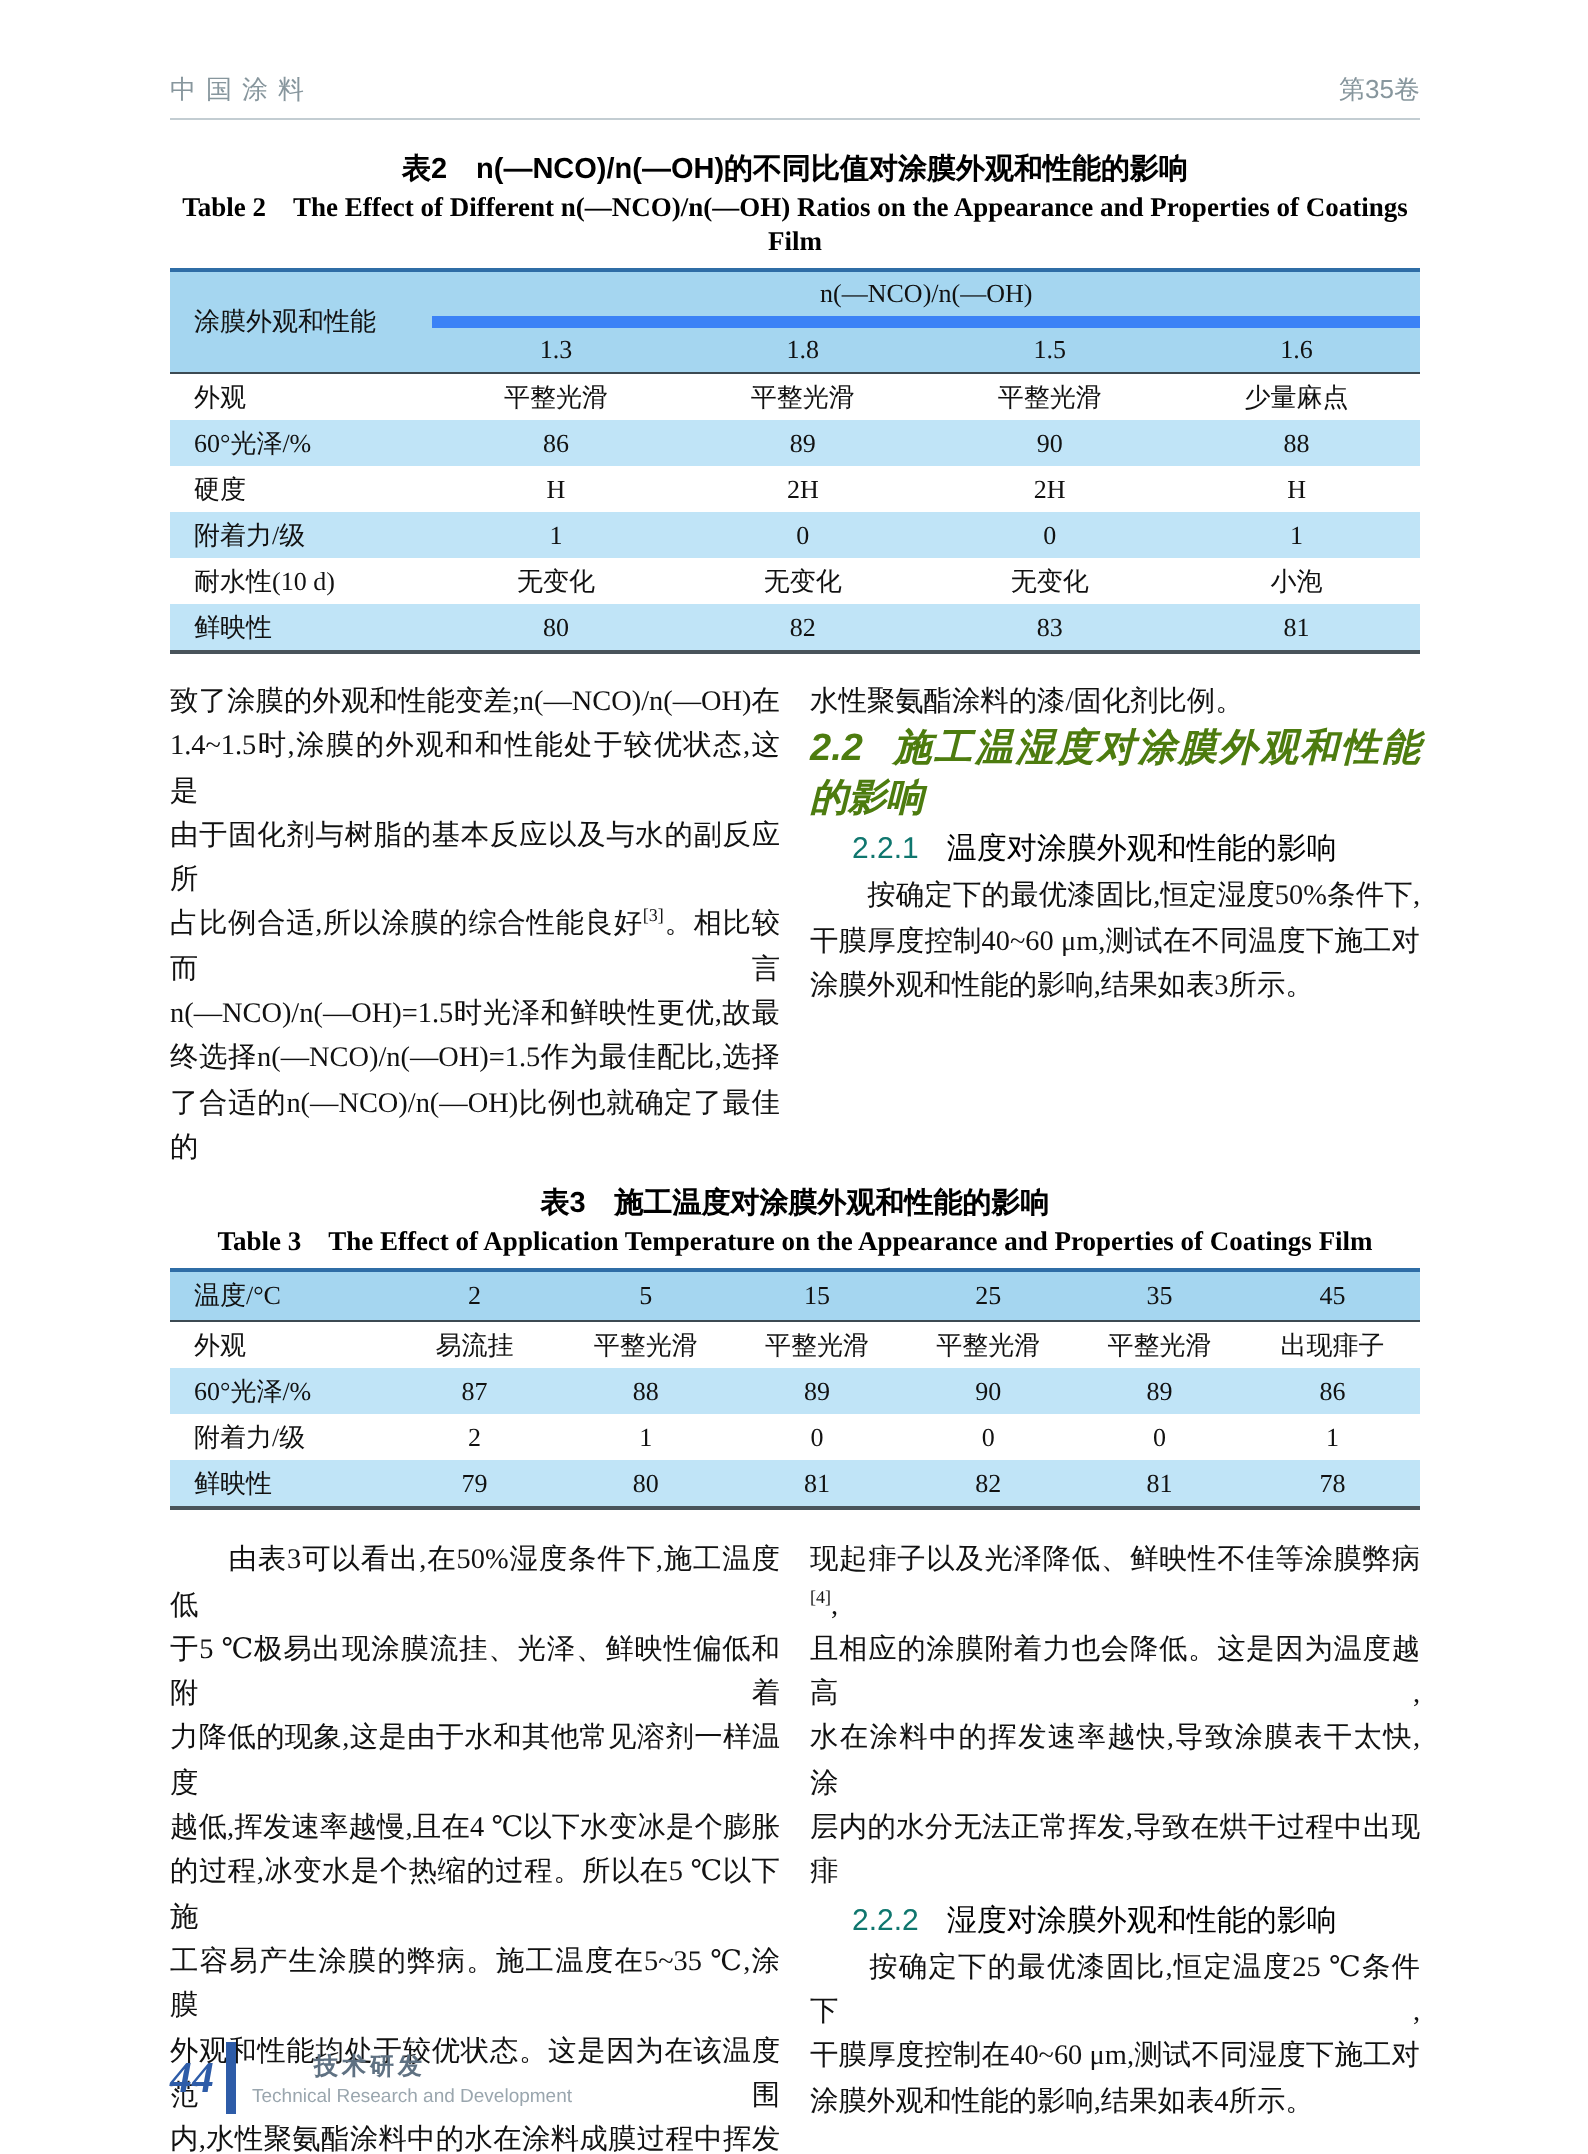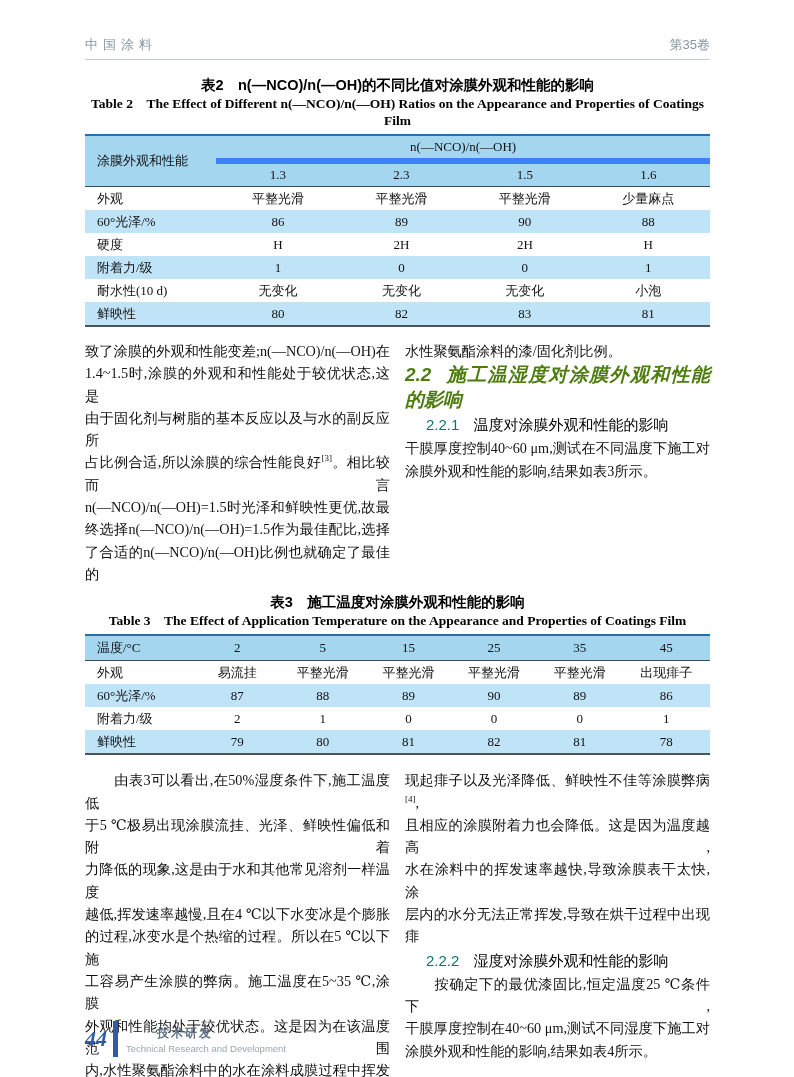--- a/index.html
+++ b/index.html
@@ -78,21 +78,21 @@
         <col style="width: 19.75%;">
         <col style="width: 19.75%;">
       </colgroup>
       <thead>
         <tr>
           <td class="corner" rowspan="2">涂膜外观和性能</td>
           <td class="group" colspan="4">n(—NCO)/n(—OH)</td>
         </tr>
         <tr>
           <td>1.3</td>
-          <td>2.3</td>
+          <td>1.8</td>
           <td>1.5</td>
           <td>1.6</td>
         </tr>
       </thead>
       <tbody>
         <tr>
           <td class="rowlabel">外观</td>
           <td class="val">平整光滑</td>
           <td class="val">平整光滑</td>
           <td class="val">平整光滑</td>
@@ -143,20 +143,21 @@
         <div class="line j">由于固化剂与树脂的基本反应以及与水的副反应所</div>
         <div class="line j"><span>占比例合适,所以涂膜的综合性能良好</span><span class="seg-sup">[3]</span><span>。相比较而言</span></div>
         <div class="line j">n(—NCO)/n(—OH)=1.5时光泽和鲜映性更优,故最</div>
         <div class="line j">终选择n(—NCO)/n(—OH)=1.5作为最佳配比,选择</div>
         <div class="line j">了合适的n(—NCO)/n(—OH)比例也就确定了最佳的</div>
       </div>
     <div class="col" id="b1r">
         <div class="line e">水性聚氨酯涂料的漆/固化剂比例。</div>
         <div class="line h2"><span class="seg-num">2.2</span><span>施工温湿度对涂膜外观和性能的影响</span></div>
         <div class="line h3"><span class="seg-num seg-blue">2.2.1</span><span>温度对涂膜外观和性能的影响</span></div>
+        <div class="line j">　　按确定下的最优漆固比,恒定湿度50%条件下,</div>
         <div class="line j">干膜厚度控制40~60 μm,测试在不同温度下施工对</div>
         <div class="line e">涂膜外观和性能的影响,结果如表3所示。</div>
       </div>
   </div>
 
   <div class="cap" id="cap3">
     <div class="cap-zh">表3　施工温度对涂膜外观和性能的影响</div>
     <div class="cap-en">Table 3　The Effect of Application Temperature on the Appearance and Properties of Coatings Film</div>
   </div>
   <table id="table3">

